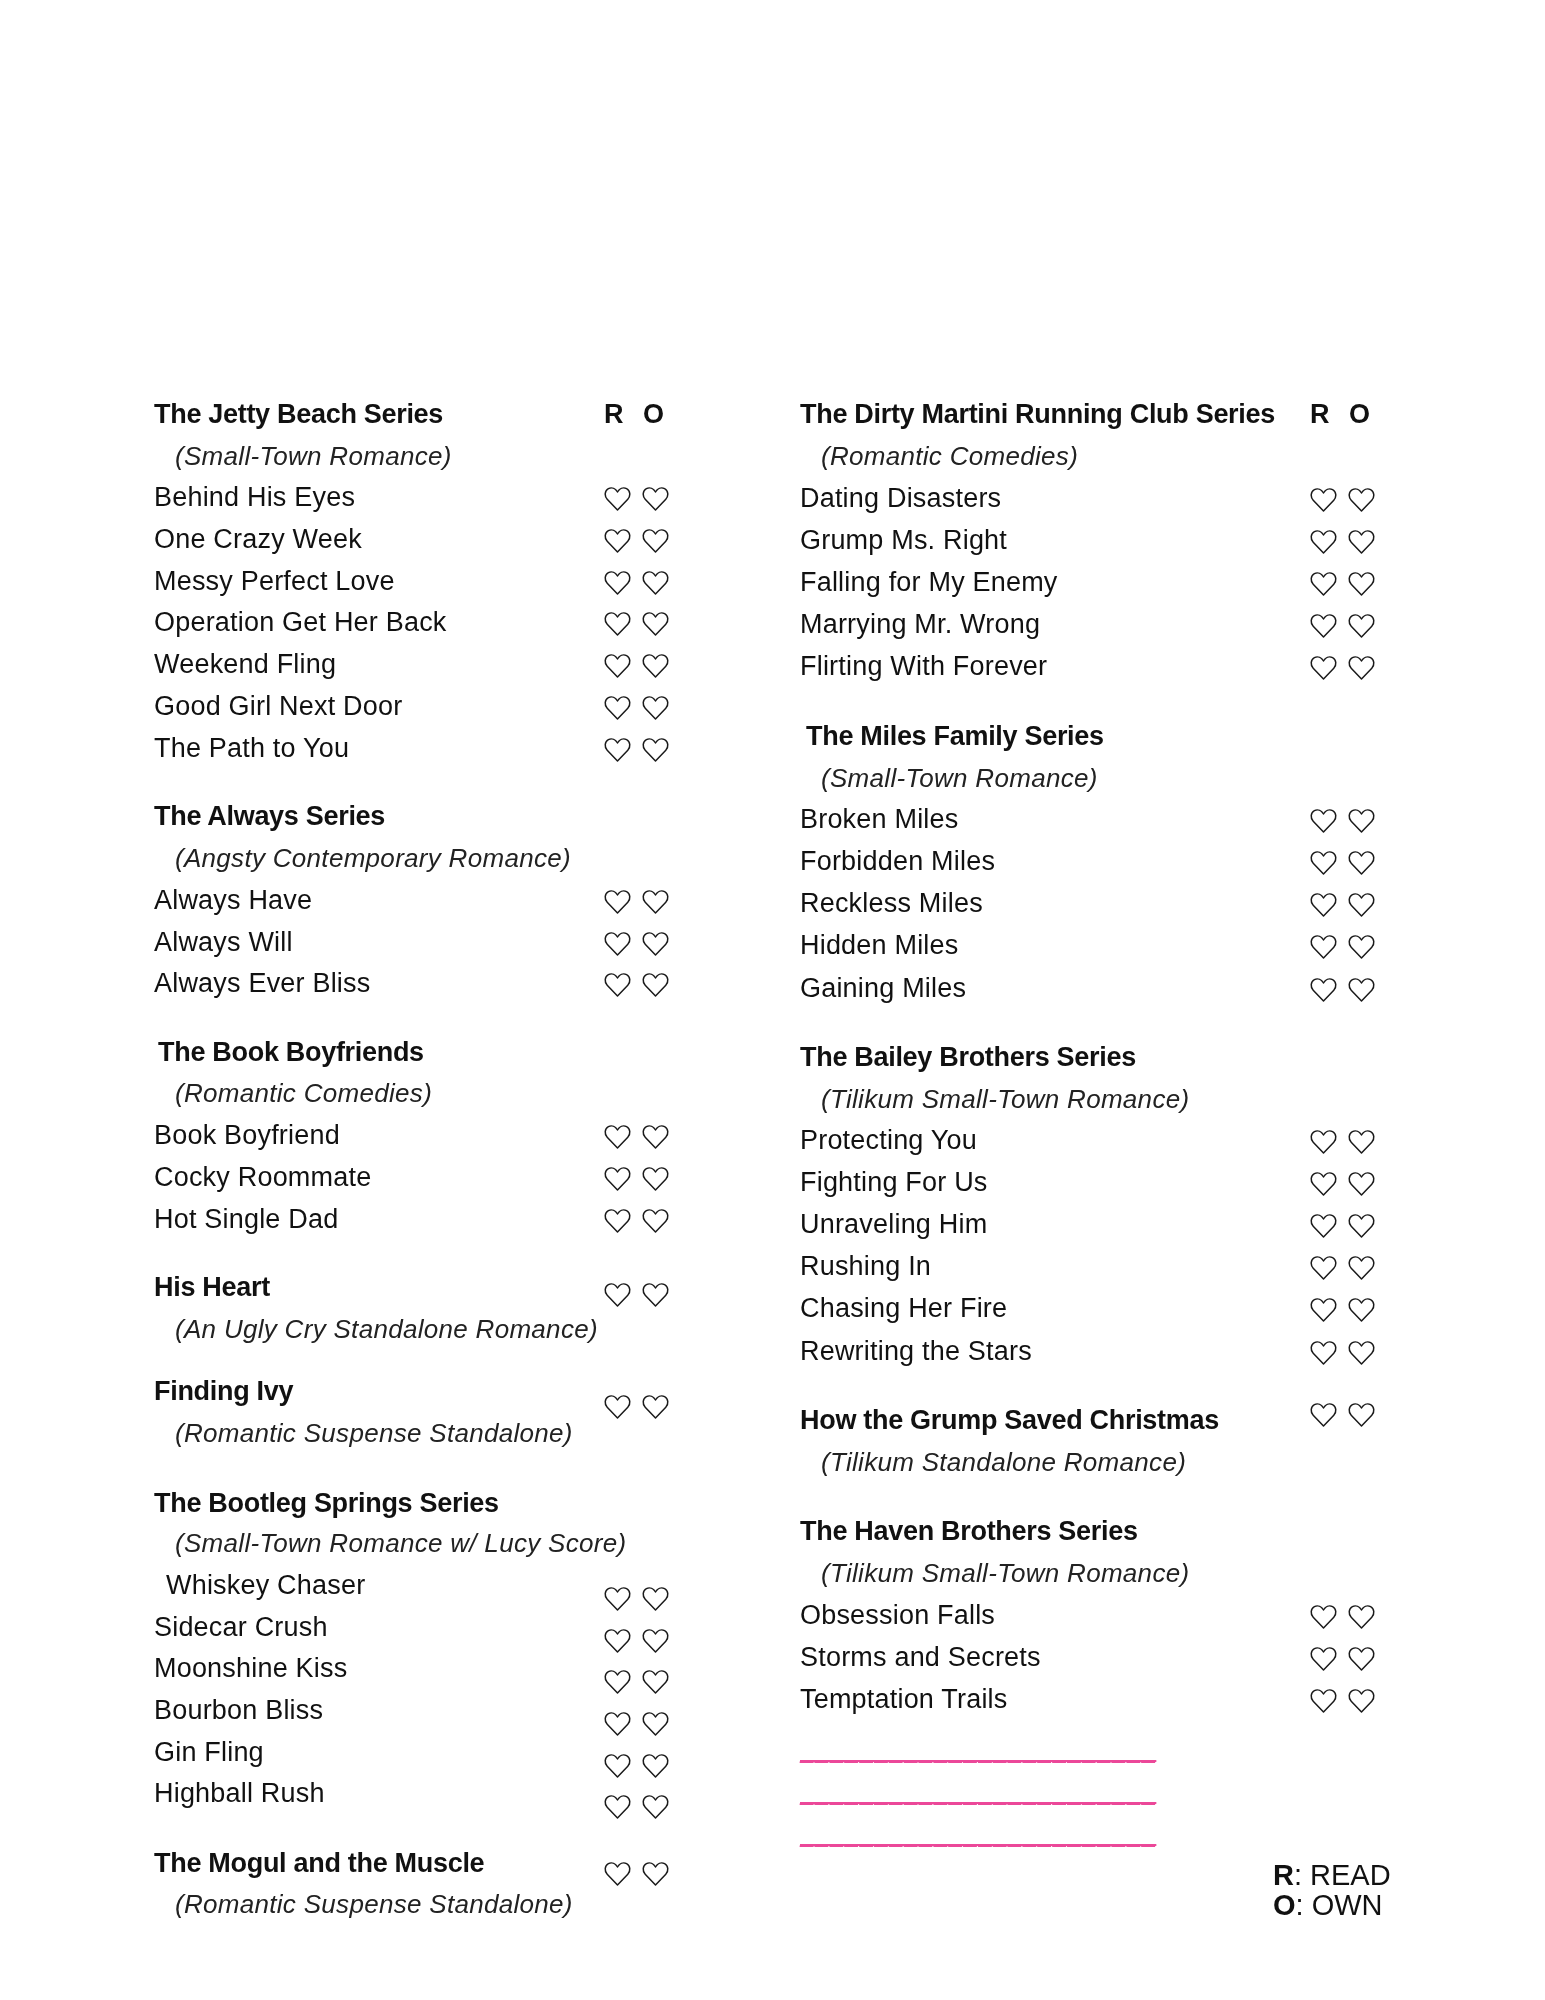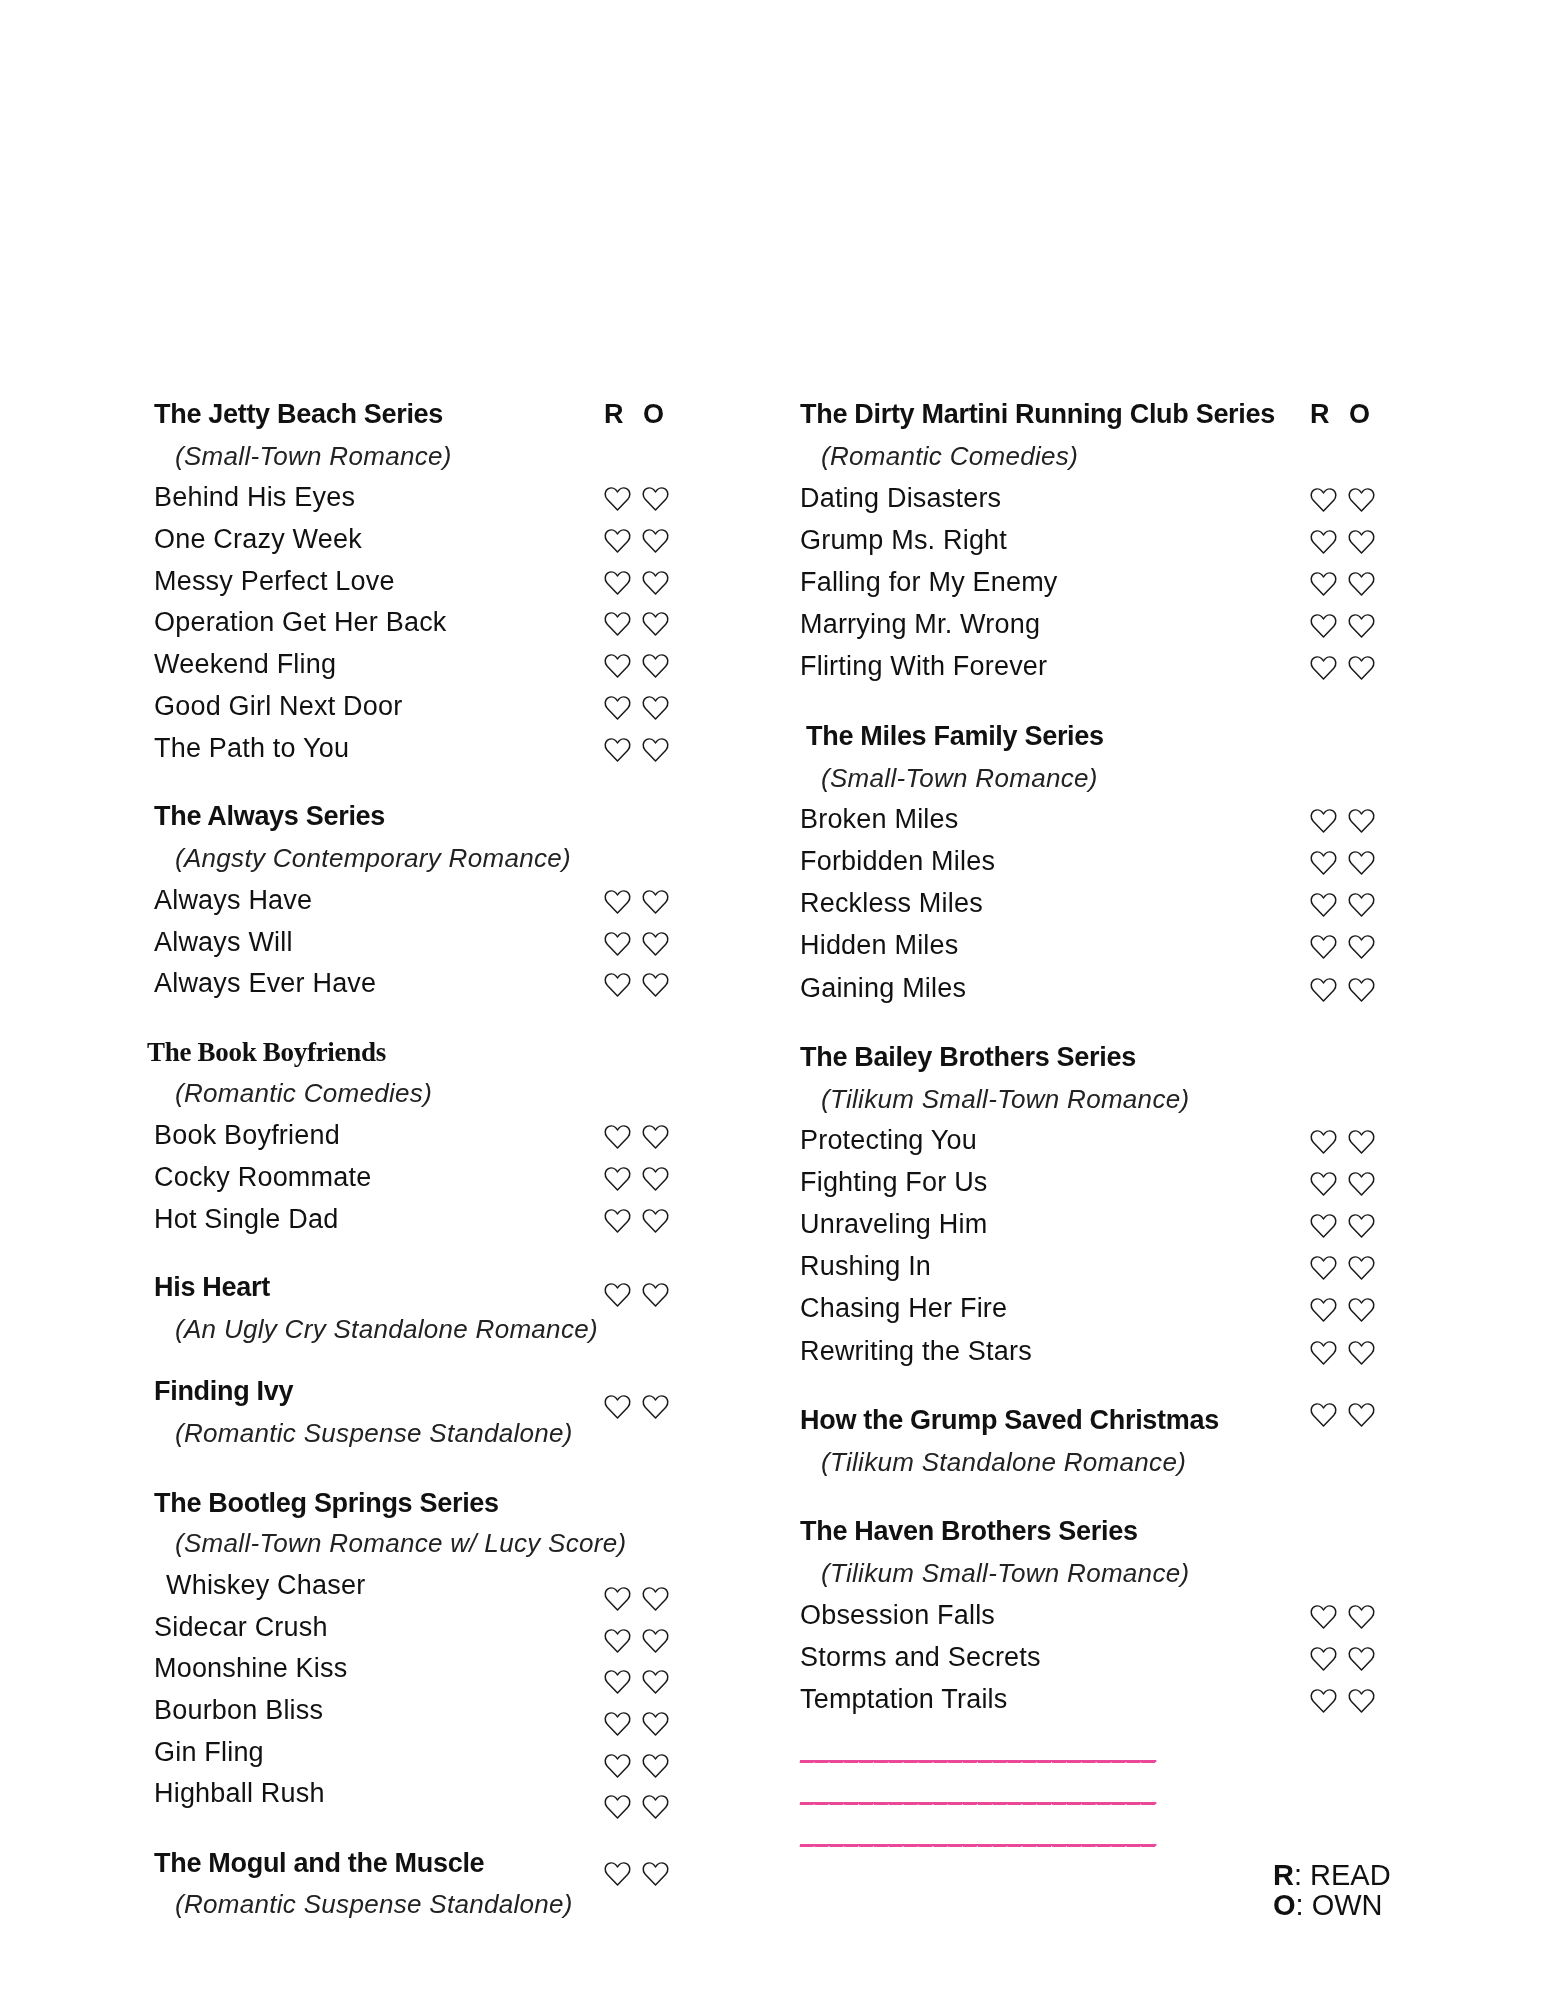--- a/index.html
+++ b/index.html
@@ -115,31 +115,31 @@
         <div>
           <div class="line book" style="left:154px; top:929px;">Always Will</div>
           <span class="heart" style="left:604px; top:931px;"><svg width="27" height="26" viewBox="0 0 27 26">
               <path d="M13.5,24 L3.2,13.2 C0.2,10 0.6,4.6 4.4,2.6 C8,0.8 11.6,2.6 13.5,6 C15.4,2.6 19,0.8 22.6,2.6 C26.4,4.6 26.8,10 23.8,13.2 Z" fill="none" stroke="#1a1a1a" stroke-width="1.5" stroke-linejoin="round"></path>
             </svg></span>
           <span class="heart" style="left:642px; top:931px;"><svg width="27" height="26" viewBox="0 0 27 26">
               <path d="M13.5,24 L3.2,13.2 C0.2,10 0.6,4.6 4.4,2.6 C8,0.8 11.6,2.6 13.5,6 C15.4,2.6 19,0.8 22.6,2.6 C26.4,4.6 26.8,10 23.8,13.2 Z" fill="none" stroke="#1a1a1a" stroke-width="1.5" stroke-linejoin="round"></path>
             </svg></span>
         </div>
         <div>
-          <div class="line book" style="left:154px; top:970px;">Always Ever Have</div>
+          <div class="line book" style="left:154px; top:970px;">Always Ever Bliss</div>
           <span class="heart" style="left:604px; top:972px;"><svg width="27" height="26" viewBox="0 0 27 26">
               <path d="M13.5,24 L3.2,13.2 C0.2,10 0.6,4.6 4.4,2.6 C8,0.8 11.6,2.6 13.5,6 C15.4,2.6 19,0.8 22.6,2.6 C26.4,4.6 26.8,10 23.8,13.2 Z" fill="none" stroke="#1a1a1a" stroke-width="1.5" stroke-linejoin="round"></path>
             </svg></span>
           <span class="heart" style="left:642px; top:972px;"><svg width="27" height="26" viewBox="0 0 27 26">
               <path d="M13.5,24 L3.2,13.2 C0.2,10 0.6,4.6 4.4,2.6 C8,0.8 11.6,2.6 13.5,6 C15.4,2.6 19,0.8 22.6,2.6 C26.4,4.6 26.8,10 23.8,13.2 Z" fill="none" stroke="#1a1a1a" stroke-width="1.5" stroke-linejoin="round"></path>
             </svg></span>
         </div>
       </div>
       <div>
-        <div class="line title" style="left:147px; top:1039px;font-family:Liberation Serif, serif;">The Book Boyfriends</div>
+        <div class="line title" style="left:158px; top:1039px;">The Book Boyfriends</div>
         <div class="line sub" style="left:154px; top:1080px;">(Romantic Comedies)</div>
         <div>
           <div class="line book" style="left:154px; top:1122px;">Book Boyfriend</div>
           <span class="heart" style="left:604px; top:1124px;"><svg width="27" height="26" viewBox="0 0 27 26">
               <path d="M13.5,24 L3.2,13.2 C0.2,10 0.6,4.6 4.4,2.6 C8,0.8 11.6,2.6 13.5,6 C15.4,2.6 19,0.8 22.6,2.6 C26.4,4.6 26.8,10 23.8,13.2 Z" fill="none" stroke="#1a1a1a" stroke-width="1.5" stroke-linejoin="round"></path>
             </svg></span>
           <span class="heart" style="left:642px; top:1124px;"><svg width="27" height="26" viewBox="0 0 27 26">
               <path d="M13.5,24 L3.2,13.2 C0.2,10 0.6,4.6 4.4,2.6 C8,0.8 11.6,2.6 13.5,6 C15.4,2.6 19,0.8 22.6,2.6 C26.4,4.6 26.8,10 23.8,13.2 Z" fill="none" stroke="#1a1a1a" stroke-width="1.5" stroke-linejoin="round"></path>
             </svg></span>
         </div>

